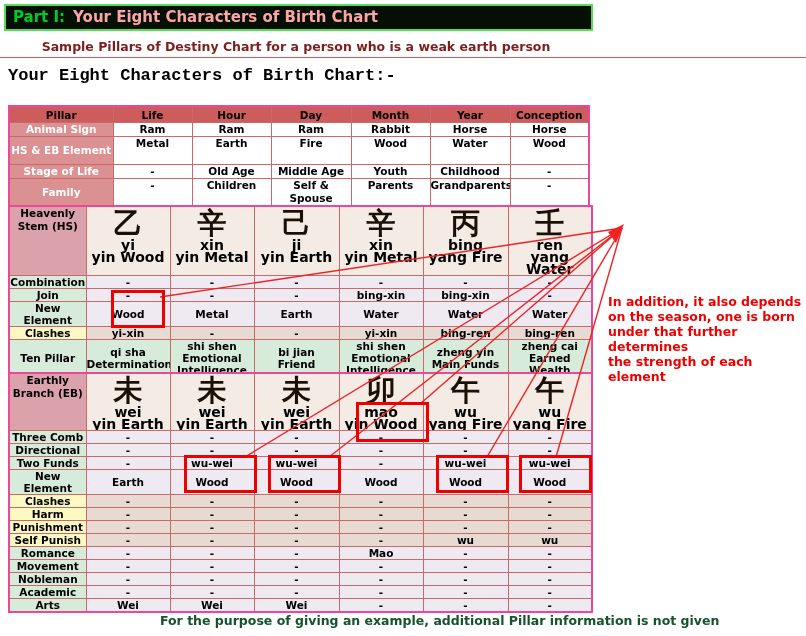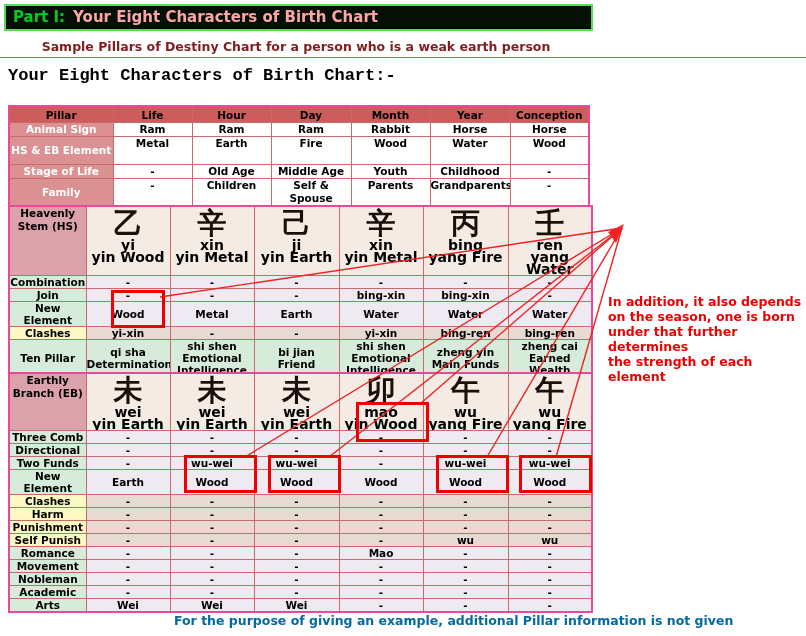--- a/index.html
+++ b/index.html
@@ -48,21 +48,21 @@
   #hl-hour{left:184px;top:455px;width:67px;height:32px;}
   #hl-day{left:268px;top:455px;width:67px;height:32px;}
   #hl-year{left:436px;top:455px;width:67px;height:32px;}
   #hl-conc{left:519px;top:455px;width:67px;height:32px;}
 
   
   .note{position:absolute;left:608px;color:#ee0000;font-weight:bold;font-size:12.5px;
         line-height:15px;white-space:pre-line;z-index:7;}
   #note1{top:161px;width:198px;}
   #note2{top:294px;width:198px;}
-  .footnote{position:absolute;left:174px;top:613px;color:#0369a1;font-weight:bold;
+  .footnote{position:absolute;left:160px;top:613px;color:#14532d;font-weight:bold;
             font-size:12.5px;z-index:7;}
 
   svg.overlay{position:absolute;left:0;top:0;z-index:5;pointer-events:none;}
 </style>
 </head>
 <body>
 
 <div class="page">
 
   <div class="titlebar">

